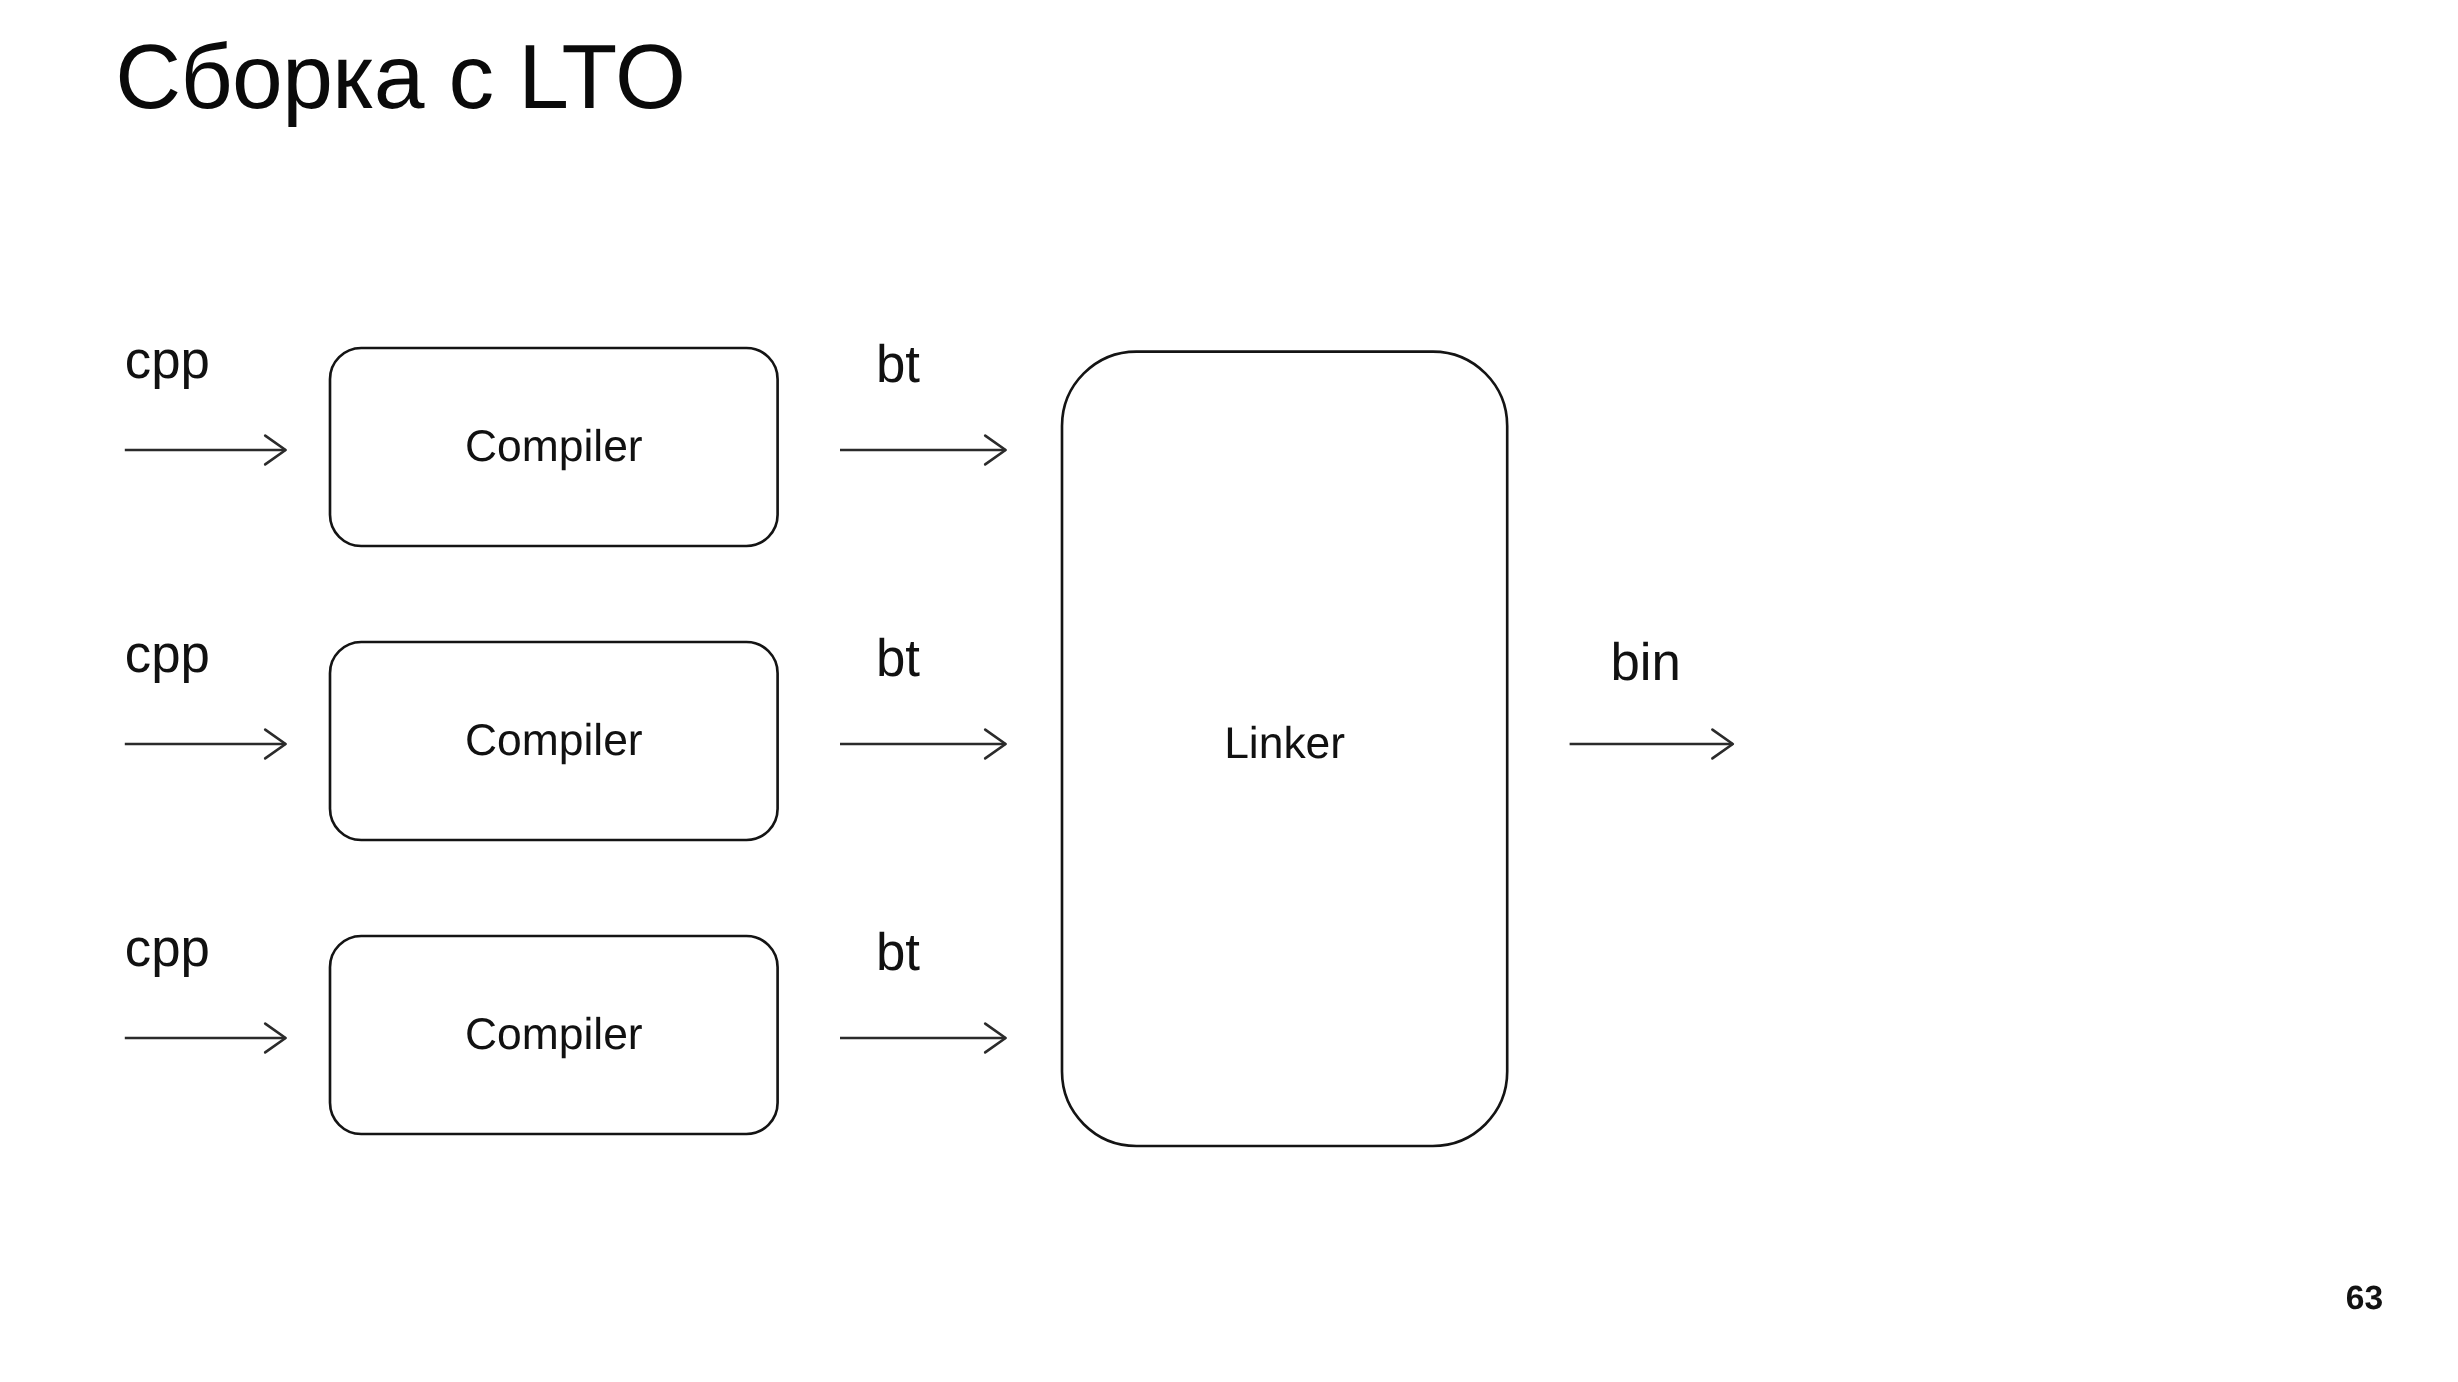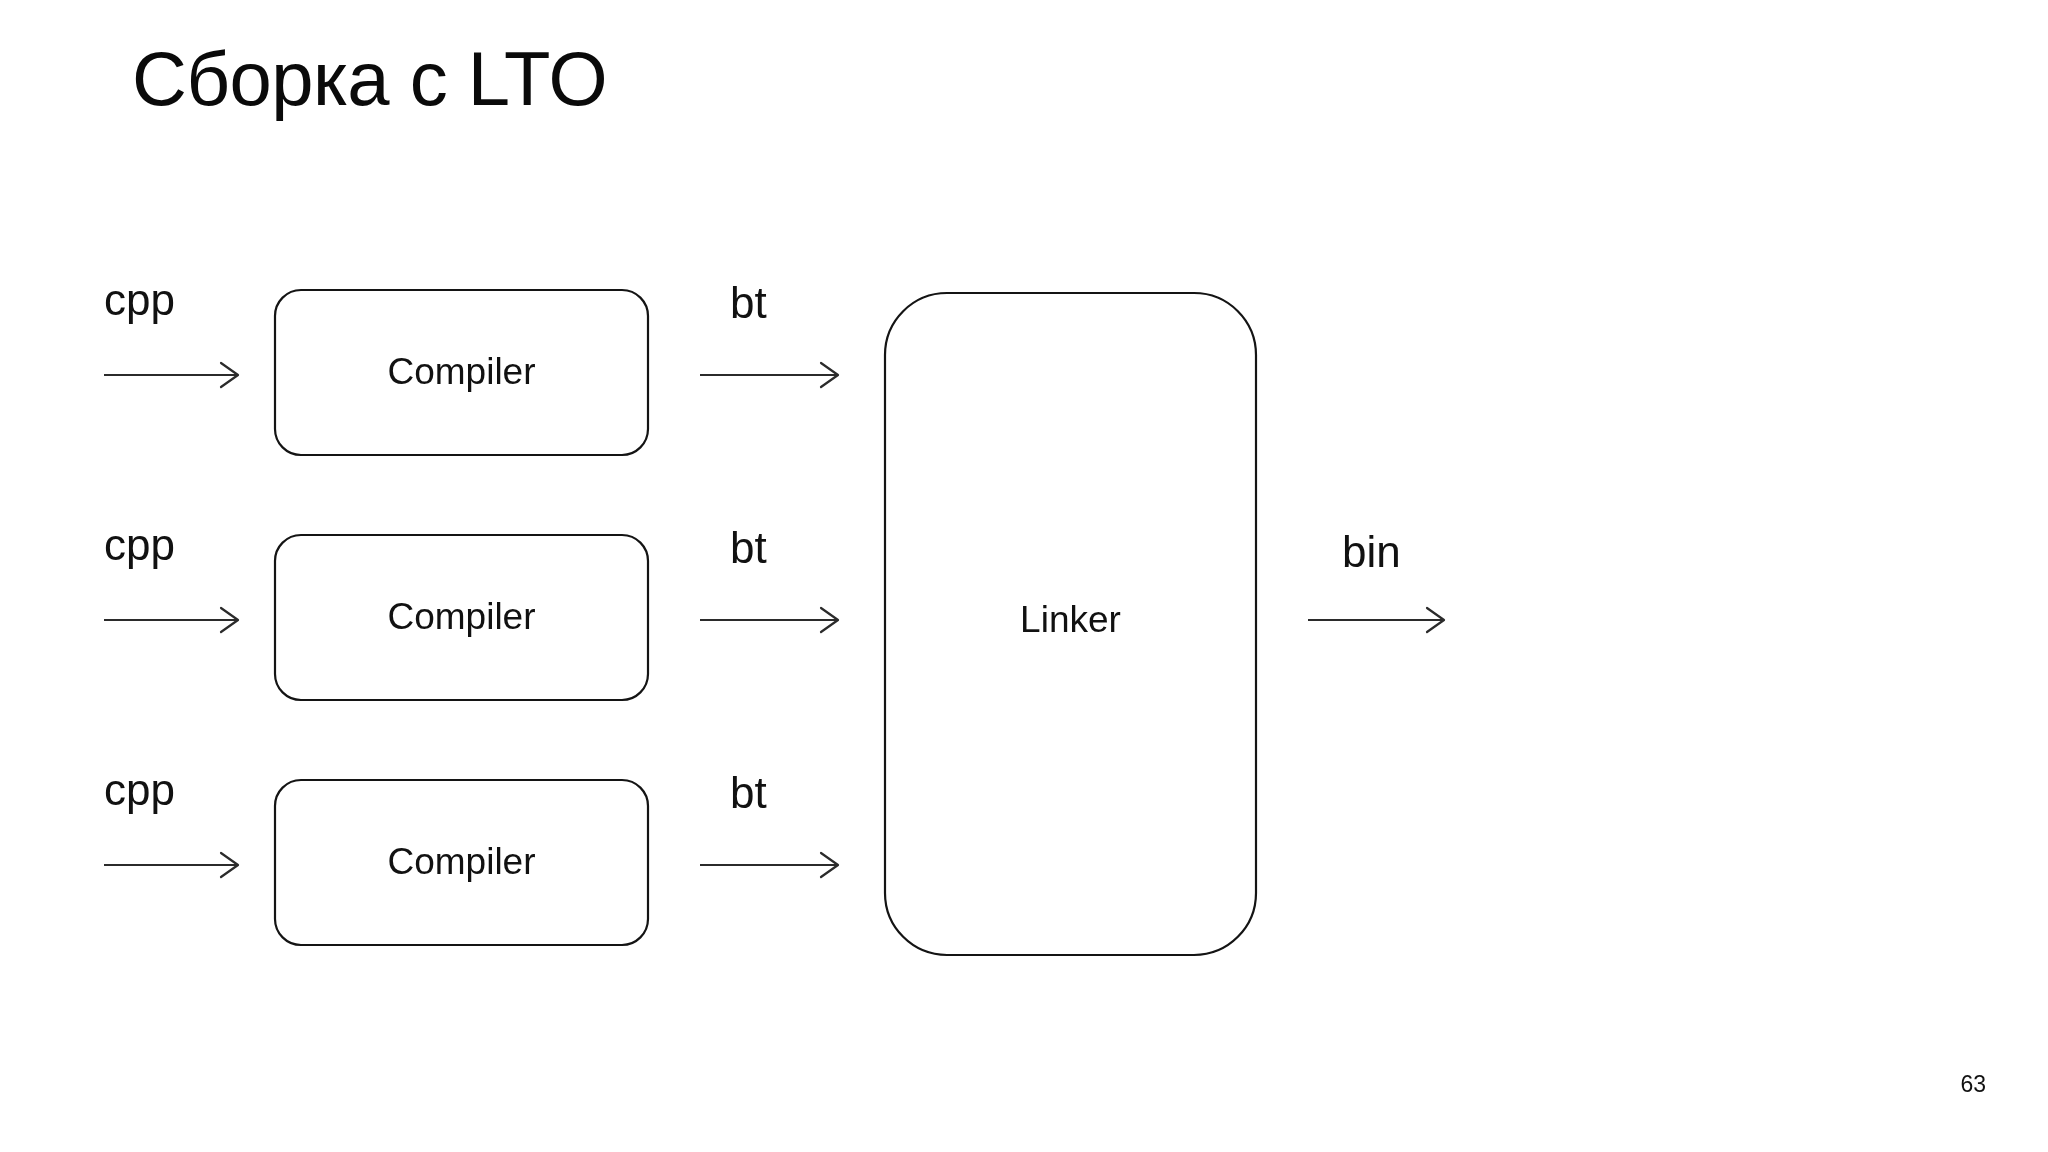--- a/index.html
+++ b/index.html
@@ -14,28 +14,27 @@
     overflow: hidden;
     font-family: "Liberation Sans", sans-serif;
     color: #0d0d0d;
     -webkit-font-smoothing: antialiased;
   }
 
   
   #slide-title {
     position: absolute;
     left: 96px;
-    top: 38px;
+    top: 24px;
     font-size: 76px;
     line-height: 1.08;
     font-weight: 400;
     letter-spacing: -0.5px;
     color: #0a0a0a;
     white-space: nowrap;
-    margin-left: 36px;
   }
 
   
   #diagram {
     position: absolute;
     left: 0;
     top: 0;
     width: 2048px;
     height: 1152px;
   }
@@ -75,23 +74,23 @@
     fill: #111111;
     text-anchor: start;
     dominant-baseline: alphabetic;
   }
 
   
   #page-number {
     position: absolute;
     right: 62px;
     bottom: 54px;
-    font-size: 23px;
+    font-size: 28px;
     color: #121212;
-    font-weight: 400;
+    font-weight: 700;
   }
 </style>
 </head>
 <body>
 
 <div id="slide-title">Сборка с LTO</div>
 
 <div id="diagram">
   <svg viewBox="0 0 2048 1152" xmlns="http://www.w3.org/2000/svg">
 

